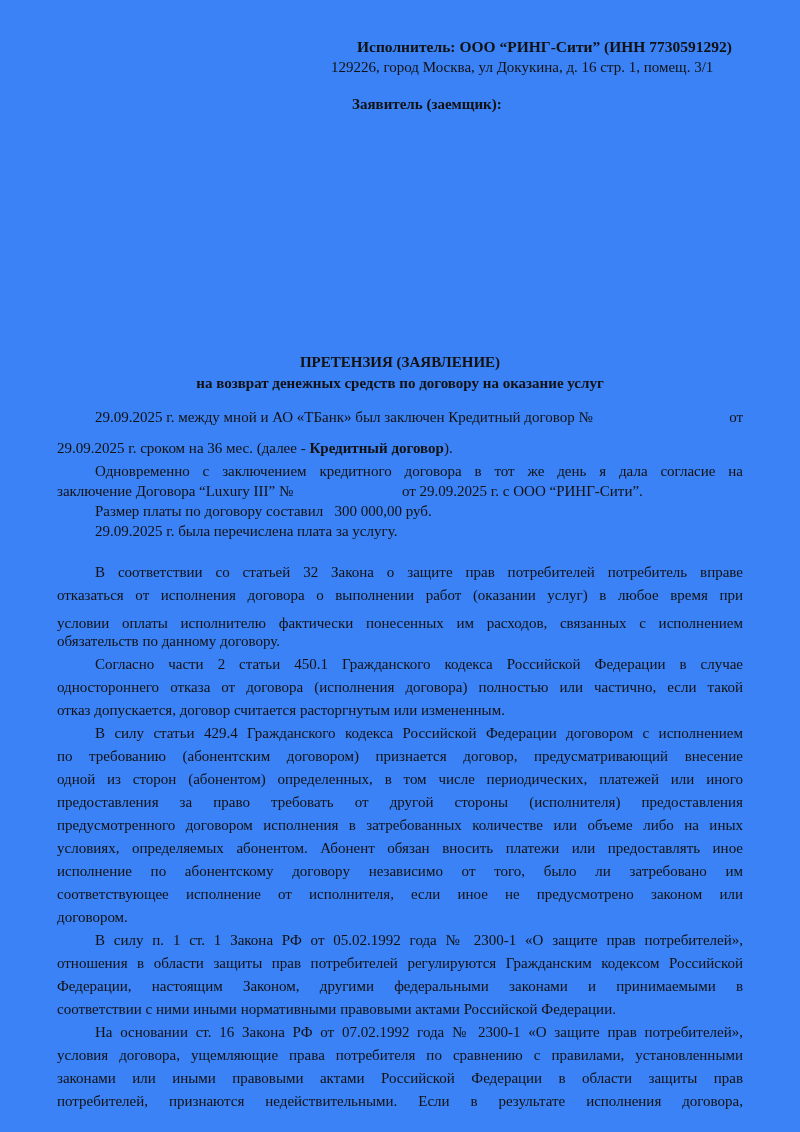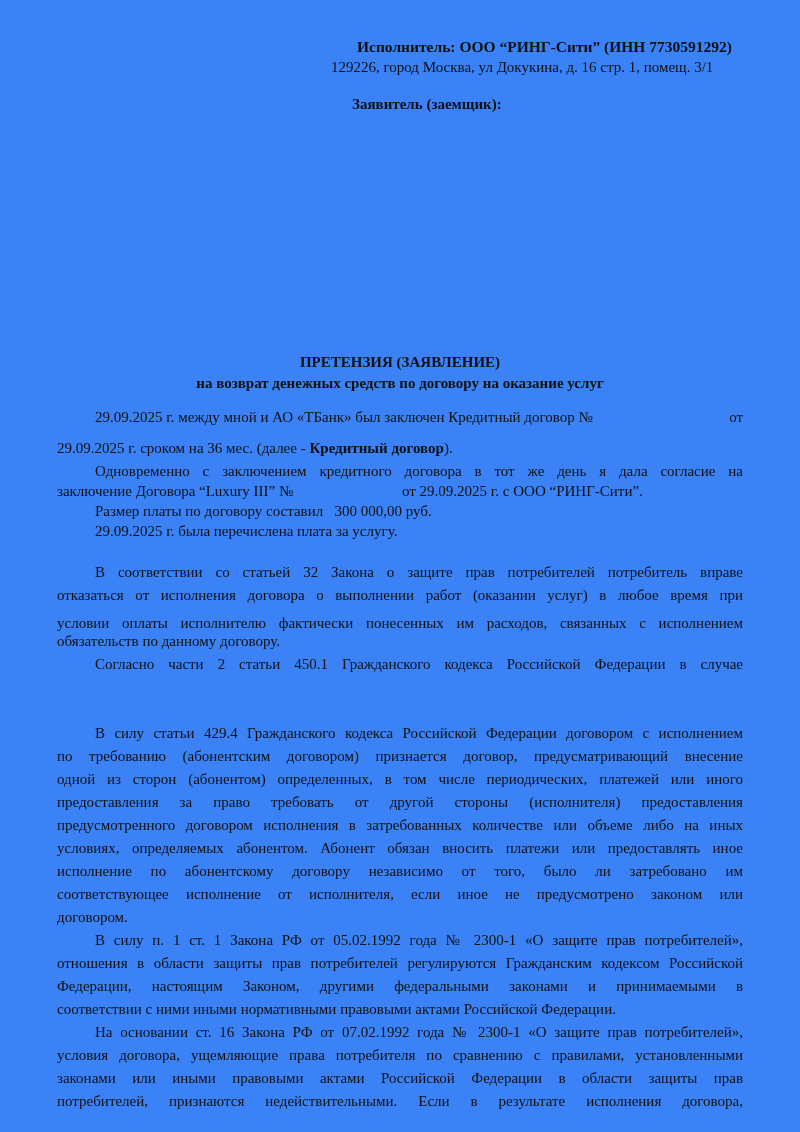--- a/index.html
+++ b/index.html
@@ -43,20 +43,22 @@
   </div>
   <div class="line indent" style="top:502px; white-space:pre;">Размер платы по договору составил   300 000,00 руб.</div>
   <div class="line indent" style="top:522px;">29.09.2025 г. была перечислена плата за услугу.</div>
 
   <div class="line indent just" style="top:563px;">В соответствии со статьей 32 Закона о защите прав потребителей потребитель вправе</div>
   <div class="line just" style="top:586px;">отказаться от исполнения договора о выполнении работ (оказании услуг) в любое время при</div>
   <div class="line just" style="top:614px;">условии оплаты исполнителю фактически понесенных им расходов, связанных с исполнением</div>
   <div class="line" style="top:632px;">обязательств по данному договору.</div>
 
   <div class="line indent just" style="top:655px;">Согласно части 2 статьи 450.1 Гражданского кодекса Российской Федерации в случае</div>
+  <div class="line just" style="top:678px;">одностороннего отказа от договора (исполнения договора) полностью или частично, если такой</div>
+  <div class="line" style="top:701px;">отказ допускается, договор считается расторгнутым или измененным.</div>
 
   <div class="line indent just" style="top:724px;">В силу статьи 429.4 Гражданского кодекса Российской Федерации договором с исполнением</div>
   <div class="line just" style="top:747px;">по требованию (абонентским договором) признается договор, предусматривающий внесение</div>
   <div class="line just" style="top:770px;">одной из сторон (абонентом) определенных, в том числе периодических, платежей или иного</div>
   <div class="line just" style="top:793px;">предоставления за право требовать от другой стороны (исполнителя) предоставления</div>
   <div class="line just" style="top:816px;">предусмотренного договором исполнения в затребованных количестве или объеме либо на иных</div>
   <div class="line just" style="top:839px;">условиях, определяемых абонентом. Абонент обязан вносить платежи или предоставлять иное</div>
   <div class="line just" style="top:862px;">исполнение по абонентскому договору независимо от того, было ли затребовано им</div>
   <div class="line just" style="top:885px;">соответствующее исполнение от исполнителя, если иное не предусмотрено законом или</div>
   <div class="line" style="top:908px;">договором.</div>

